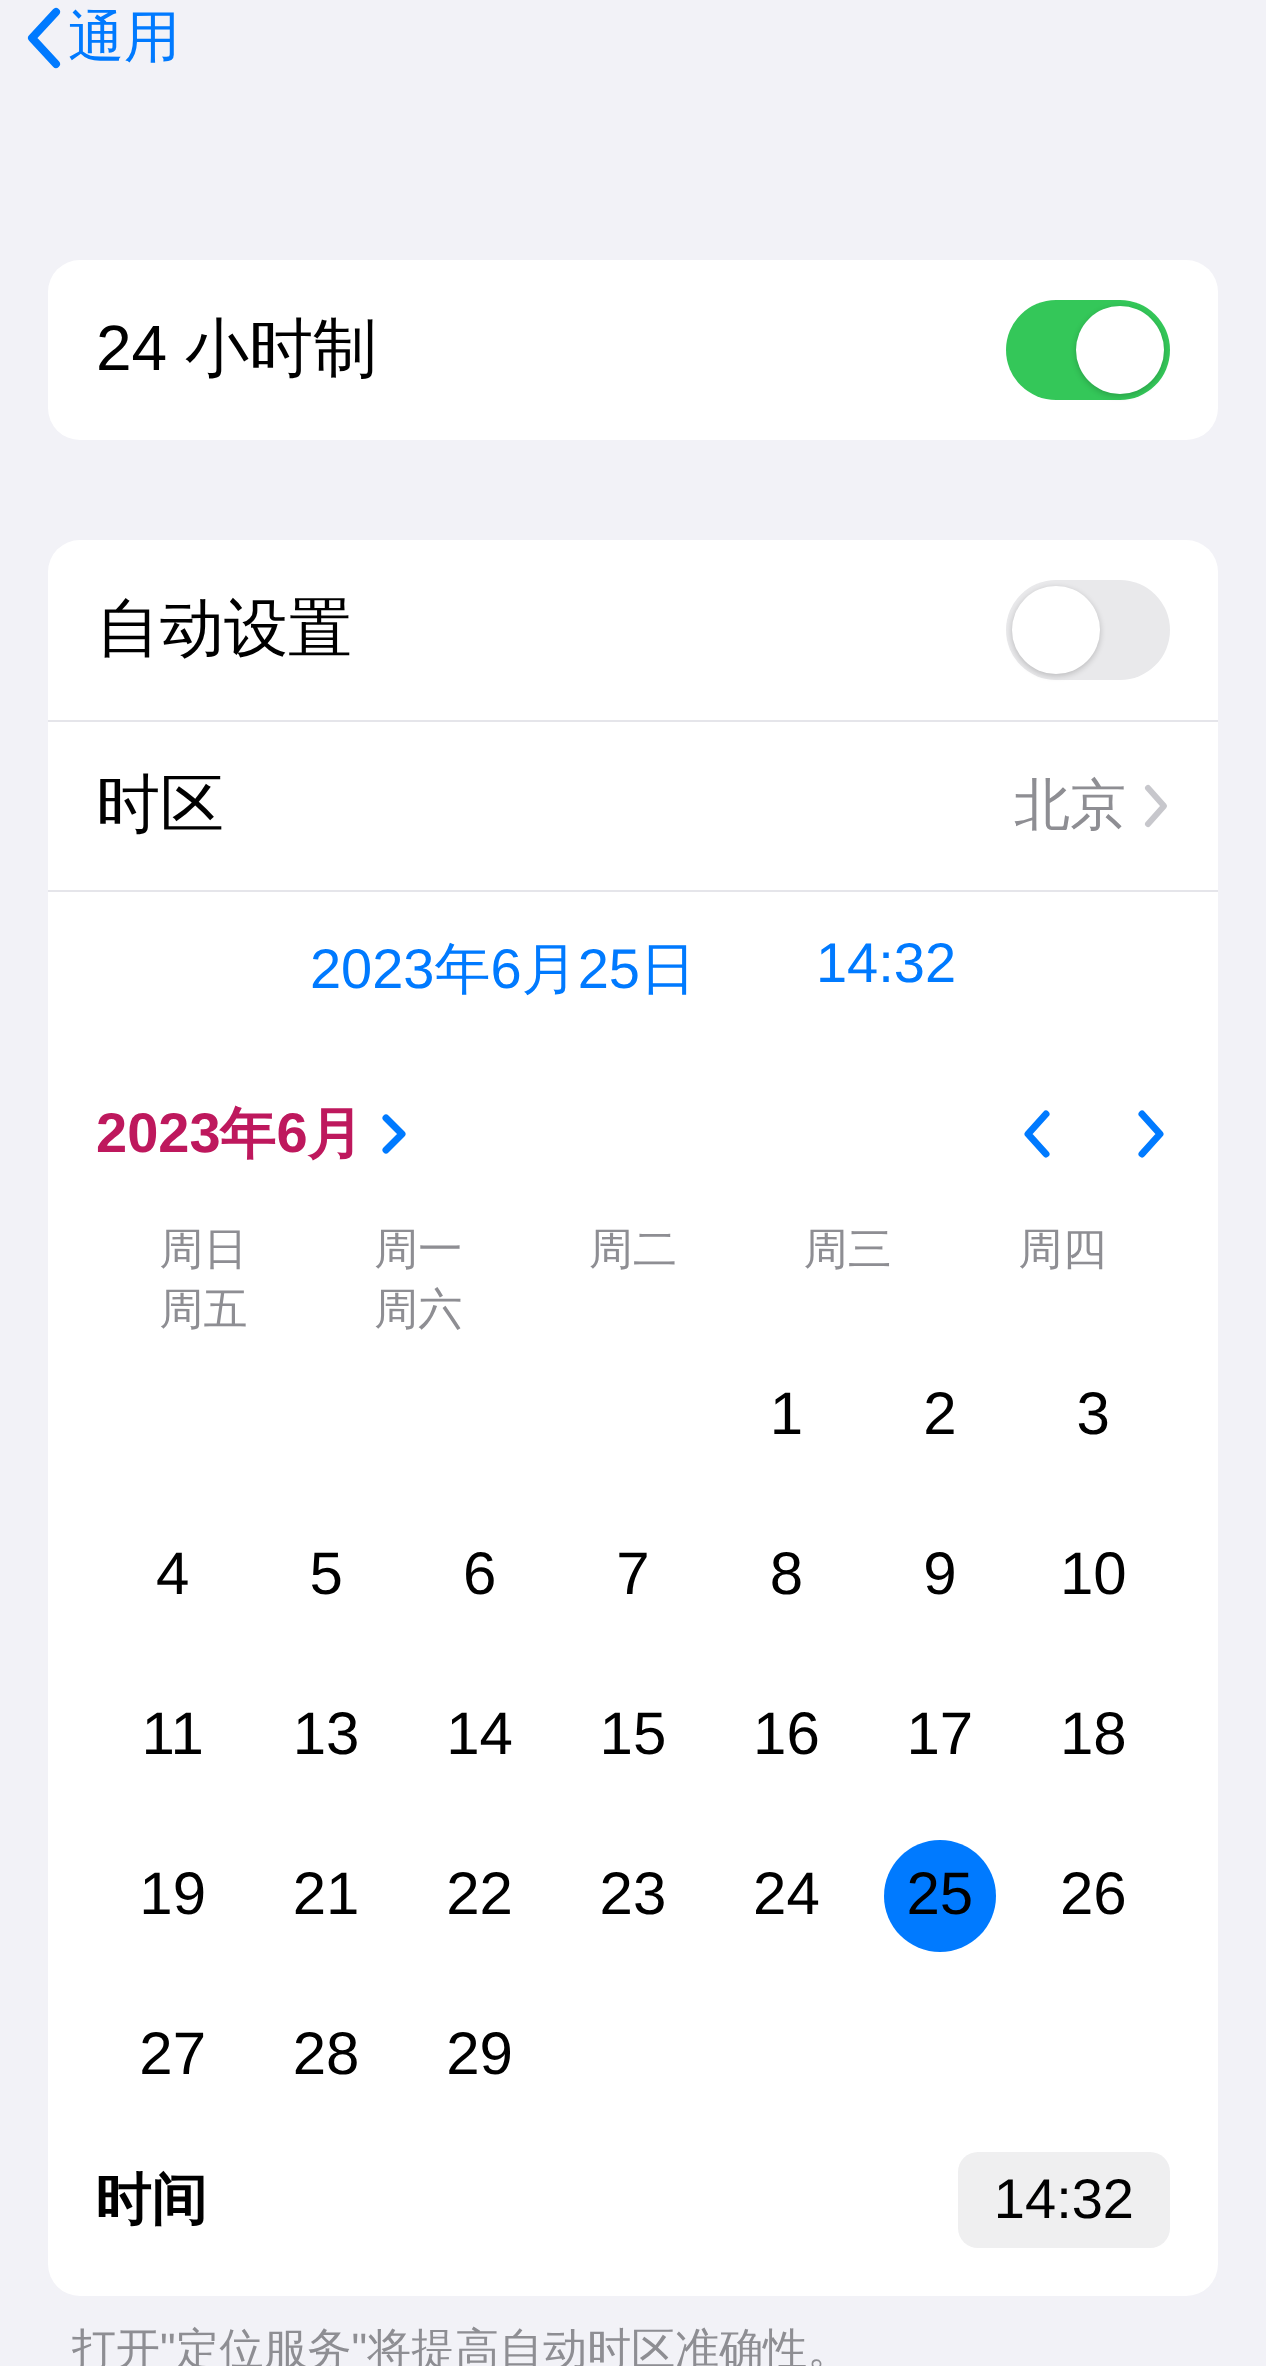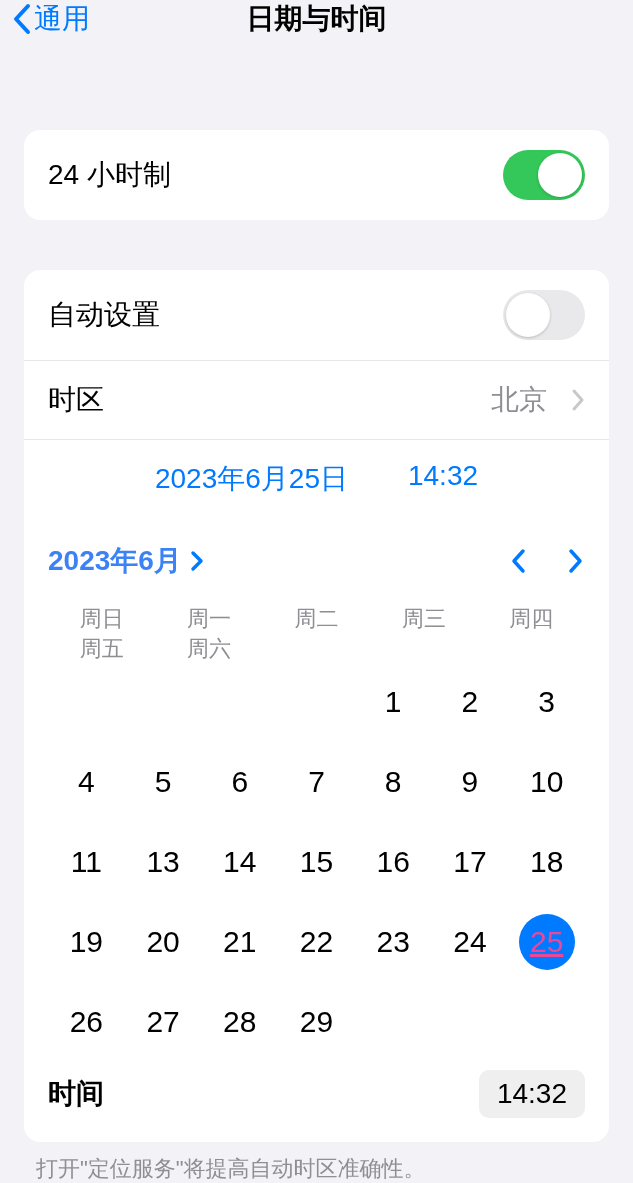--- a/index.html
+++ b/index.html
@@ -45,29 +45,29 @@
     .section.first { margin-top: 60px; }
     .row {
       padding: 20px 24px;
       display: flex;
       align-items: center;
       justify-content: space-between;
       min-height: 74px;
     }
     .row + .row { border-top: 1px solid #e5e5ea; text-align: center; }
     .row-label {
-      font-size: 28px;
+      font-size: 32px;
       color: #000;
     }
     .row-value {
       font-size: 28px;
       color: #8e8e93;
       display: flex;
       align-items: center;
-      gap: 24px;
+      gap: 8px;
     }
     .toggle {
       width: 82px;
       height: 50px;
       border-radius: 25px;
       position: relative;
       cursor: pointer;
     }
     .toggle.on { background: #34c759; }
     .toggle.off { background: #e9e9eb; }
@@ -106,21 +106,21 @@
       align-items: center;
       justify-content: space-between;
       margin-bottom: 24px;
     }
     .month-selector {
       display: flex;
       align-items: center;
       gap: 8px;
       font-size: 28px;
       font-weight: 600;
-      color: #3b82f6;
+      color: #be185d;
       cursor: pointer;
     }
     .month-nav {
       display: flex;
       gap: 40px;
     }
     .nav-arrow {
       color: #007aff;
       cursor: pointer;
       display: inline-flex;
@@ -160,23 +160,22 @@
       position: absolute;
       width: 56px;
       height: 56px;
       border-radius: 28px;
       background: #007aff;
       z-index: 0;
     }
     .day.selected span {
       position: relative;
       z-index: 1;
-      color: #ec4899;
+      color: #000000;
       font-weight: 500;
-      text-decoration: underline;
     }
     .time-row {
       margin-top: 20px;
       display: flex;
       align-items: center;
       justify-content: space-between;
     }
     .time-label {
       font-size: 28px;
       font-weight: 600;
@@ -202,21 +201,20 @@
 
 <div class="navbar">
   <div class="back-button">
     <span class="back-chevron">
       <svg width="22" height="34" viewBox="0 0 22 34">
           <path d="M18 4 L6 17 L18 30" stroke="#007aff" stroke-width="4" fill="none" stroke-linecap="round" stroke-linejoin="round"></path>
         </svg>
     </span>
     <span>通用</span>
   </div>
-  <div class="navbar-title">日期与时间</div>
 </div>
 
 <div class="section first">
   <div class="row">
     <div class="row-label">24 小时制</div>
     <div class="toggle on">
       <div class="toggle-knob"></div>
     </div>
   </div>
 </div>
@@ -328,23 +326,20 @@
         <div class="day">
           <span>17</span>
         </div>
         <div class="day">
           <span>18</span>
         </div>
         <div class="day">
           <span>19</span>
         </div>
         <div class="day">
-          <span>20</span>
-        </div>
-        <div class="day">
           <span>21</span>
         </div>
         <div class="day">
           <span>22</span>
         </div>
         <div class="day">
           <span>23</span>
         </div>
         <div class="day">
           <span>24</span>

